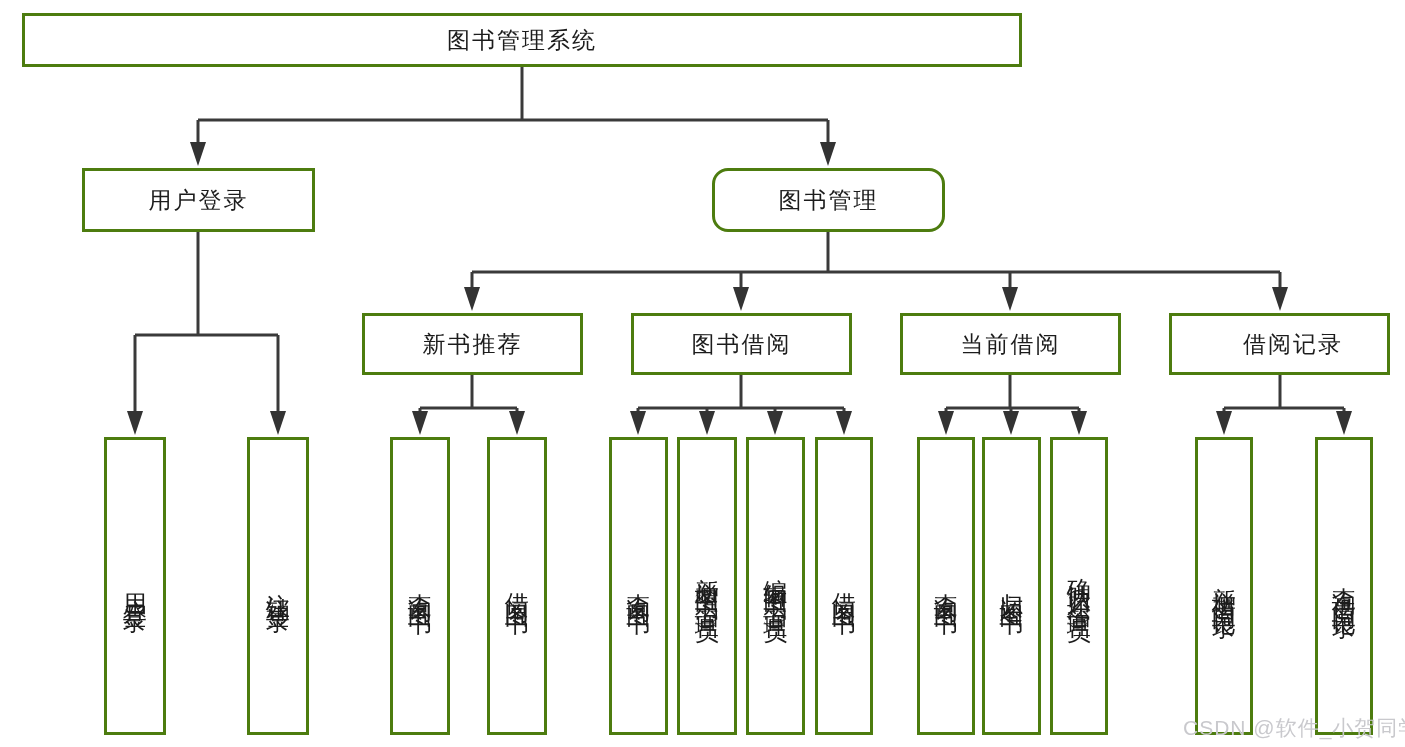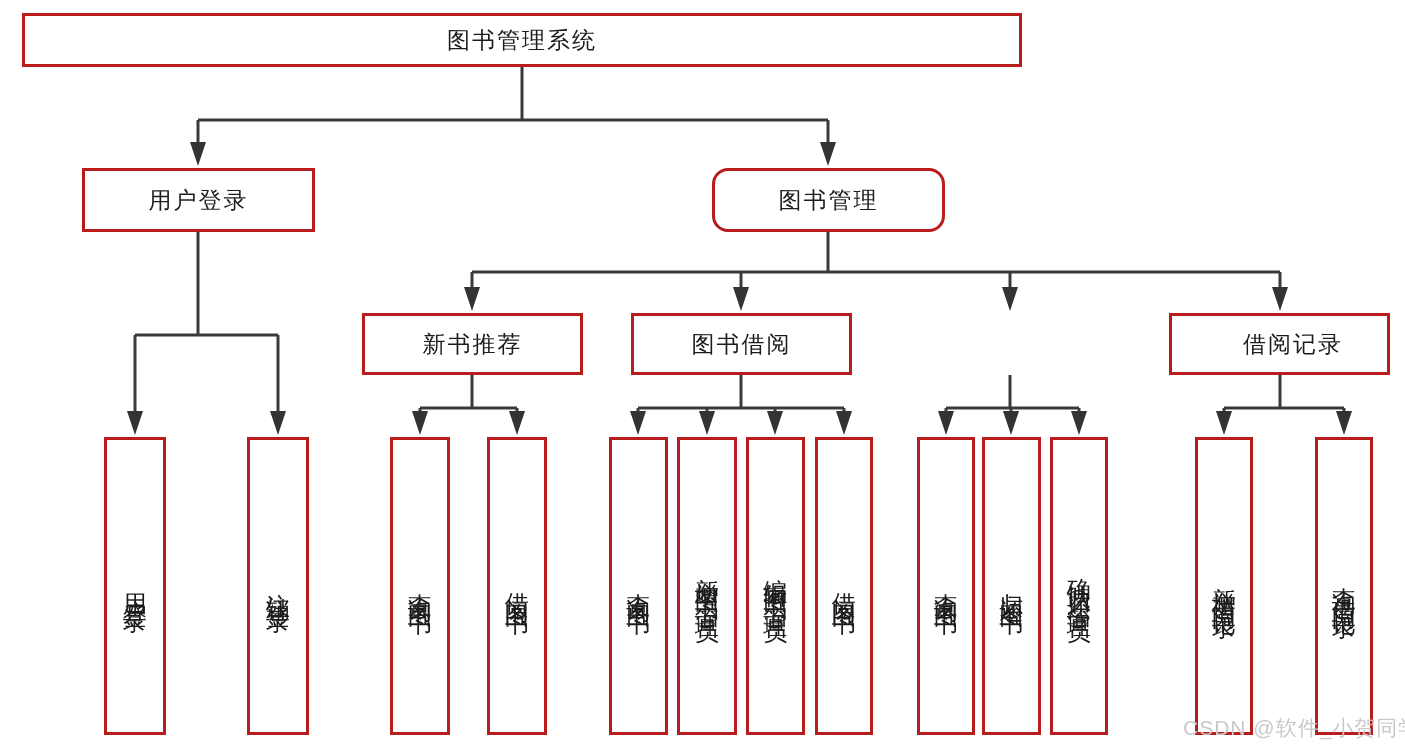--- a/index.html
+++ b/index.html
@@ -19,21 +19,21 @@
     position: absolute;
     left: 0;
     top: 0;
     width: 1405px;
     height: 747px;
     pointer-events: none;
   }
   .node {
     position: absolute;
     box-sizing: border-box;
-    border: 3px solid #b91c1c;
+    border: 3px solid #4d7c0f;
     background: #ffffff;
     display: flex;
     align-items: center;
     justify-content: center;
     color: #1c1c1c;
     z-index: 1;
   }
   .node .h-label {
     font-size: 23px;
     letter-spacing: 2px;
@@ -149,20 +149,23 @@
   <div class="node" style="left:712px; top:168px; width:233px; height:64px;border-radius:16px;">
     <span class="h-label">图书管理</span>
   </div>
 
   <div class="node" style="left:362px; top:313px; width:221px; height:62px;">
     <span class="h-label">新书推荐</span>
   </div>
   <div class="node" style="left:631px; top:313px; width:221px; height:62px;">
     <span class="h-label">图书借阅</span>
   </div>
+  <div class="node" style="left:900px; top:313px; width:221px; height:62px;">
+    <span class="h-label">当前借阅</span>
+  </div>
   <div class="node" style="left:1169px; top:313px; width:221px; height:62px;padding-left:27px;">
     <span class="h-label">借阅记录</span>
   </div>
 
   <div class="node leaf" style="left:104px; top:437px; width:62px; height:298px;">
     <span class="v-label">用户登录</span>
   </div>
   <div class="node leaf" style="left:247px; top:437px; width:62px; height:298px;">
     <span class="v-label">注销登录</span>
   </div>

